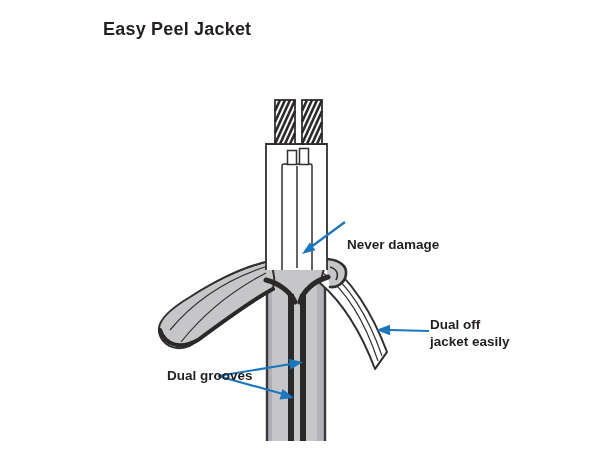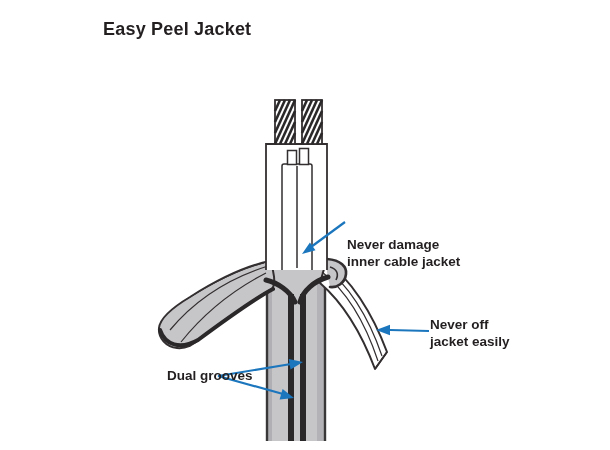--- a/index.html
+++ b/index.html
@@ -124,25 +124,24 @@
       <polygon class="blue-f" points="303,362 290.5,369.5 288.8,359"></polygon>
     </g>
     <g>
       <line class="blue-l" x1="218" y1="376" x2="283" y2="394"></line>
       <polygon class="blue-f" points="294,398 279.6,399.6 282.6,389"></polygon>
     </g>
   </svg>
 
   <div class="lbl lbl-never">
     <div>Never damage</div>
-    <div>inner cable jacket</div>
   </div>
 
   <div class="lbl lbl-peel">
-    <div>Never off</div>
+    <div>Dual off</div>
     <div>jacket easily</div>
   </div>
 
   <div class="lbl lbl-dual">
     <div>Dual grooves</div>
   </div>
 
 </div>
 
 </body></html>

